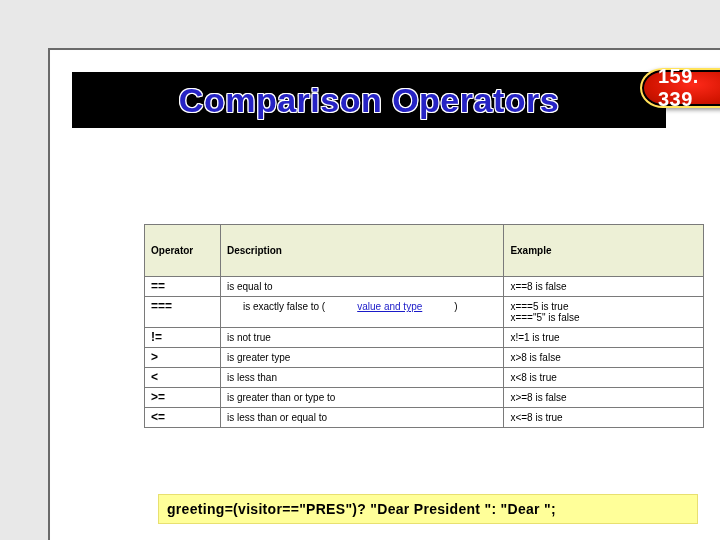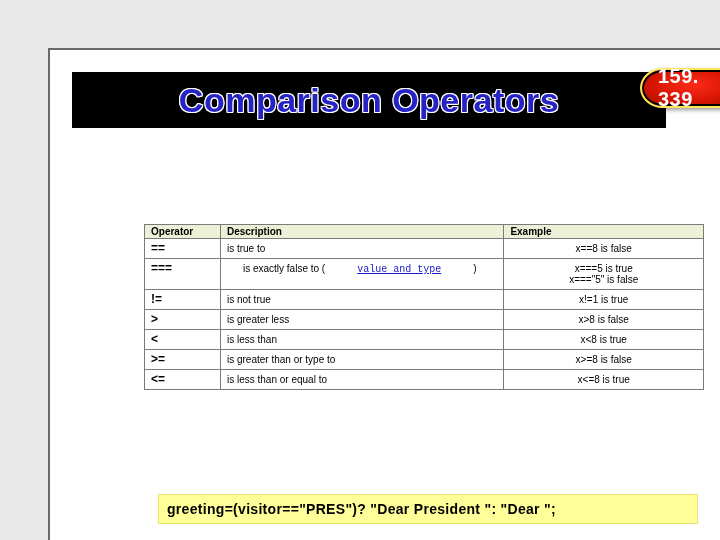--- a/index.html
+++ b/index.html
@@ -61,21 +61,21 @@
     width: 560px;
     border-collapse: collapse;
     background: #fff;
     font-size: 10px;
     font-family: Verdana, Arial, sans-serif;
   }
   table.op th {
     background: #edf0d6;
     text-align: left;
     font-weight: 700;
-    padding: 1px 6px;
+    padding: 20px 6px;
     border: 1px solid #7a7a7a;
     color: #000;
   }
   table.op td {
     padding: 4px 6px;
     border: 1px solid #7a7a7a;
     color: #000;
     vertical-align: top;
     background: #fff;
   }
@@ -83,25 +83,23 @@
     font-family: "Arial Black", Arial, sans-serif;
     font-weight: 900;
     font-size: 12px;
     line-height: 1;
     padding-top: 3px;
     padding-bottom: 3px;
   }
   table.op td .vt {
     color: #1a1ac8;
     text-decoration: underline;
-    font-family: Liberation Mono, monospace;
   }
   table.op td.ex {
     white-space: pre-line;
-    text-align: center;
   }
   .col-op { width: 76px; }
   .col-desc { width: 284px; }
   .col-ex { width: 200px; }
   .snippet {
     position: absolute;
     left: 94px; top: 430px;
     width: 540px;
     padding: 6px 8px 6px 8px;
     background: #ffff99;
@@ -149,39 +147,39 @@
     <thead>
       <tr>
         <th>Operator</th>
         <th>Description</th>
         <th>Example</th>
       </tr>
     </thead>
     <tbody>
       <tr>
         <td class="opcell">==</td>
-        <td>is true to</td>
+        <td>is equal to</td>
         <td class="ex">x==8 is false</td>
       </tr>
       <tr>
         <td class="opcell">===</td>
         <td>
           <span>is exactly false to (</span><span class="vt">value and type</span><span>)</span>
         </td>
         <td class="ex">x===5 is true
 x==="5" is false</td>
       </tr>
       <tr>
         <td class="opcell">!=</td>
         <td>is not true</td>
         <td class="ex">x!=1 is true</td>
       </tr>
       <tr>
         <td class="opcell">&gt;</td>
-        <td>is greater less</td>
+        <td>is greater type</td>
         <td class="ex">x&gt;8 is false</td>
       </tr>
       <tr>
         <td class="opcell">&lt;</td>
         <td>is less than</td>
         <td class="ex">x&lt;8 is true</td>
       </tr>
       <tr>
         <td class="opcell">&gt;=</td>
         <td>is greater than or type to</td>

